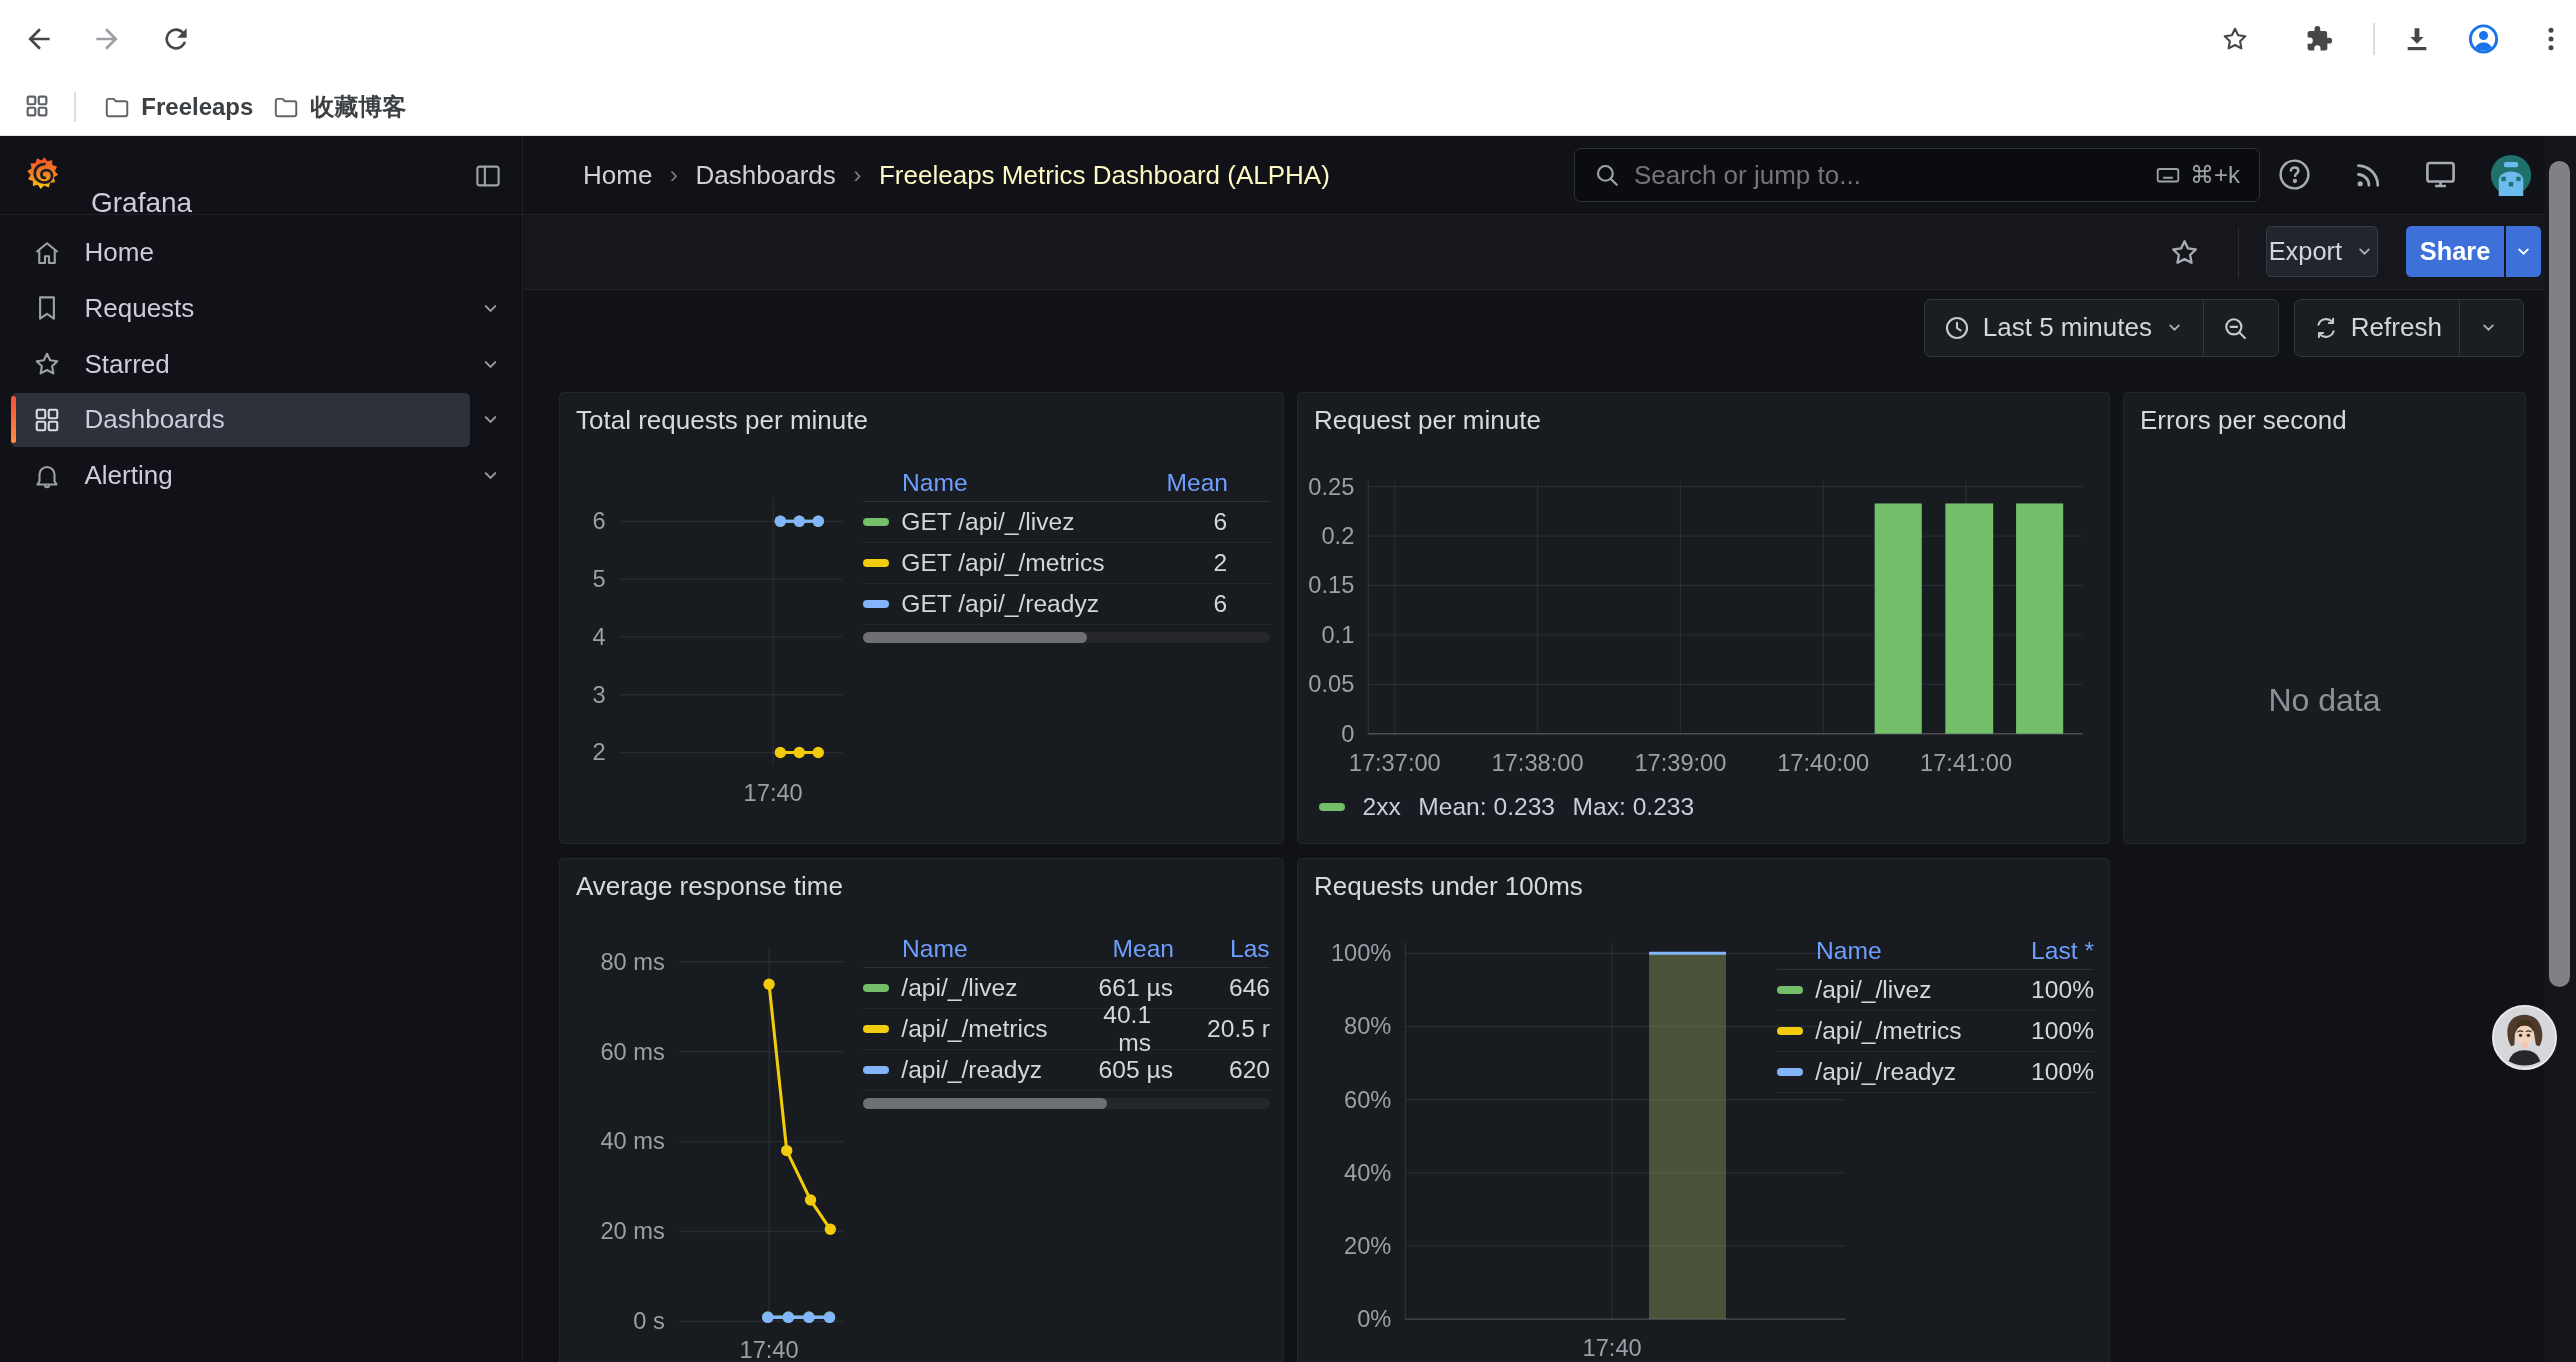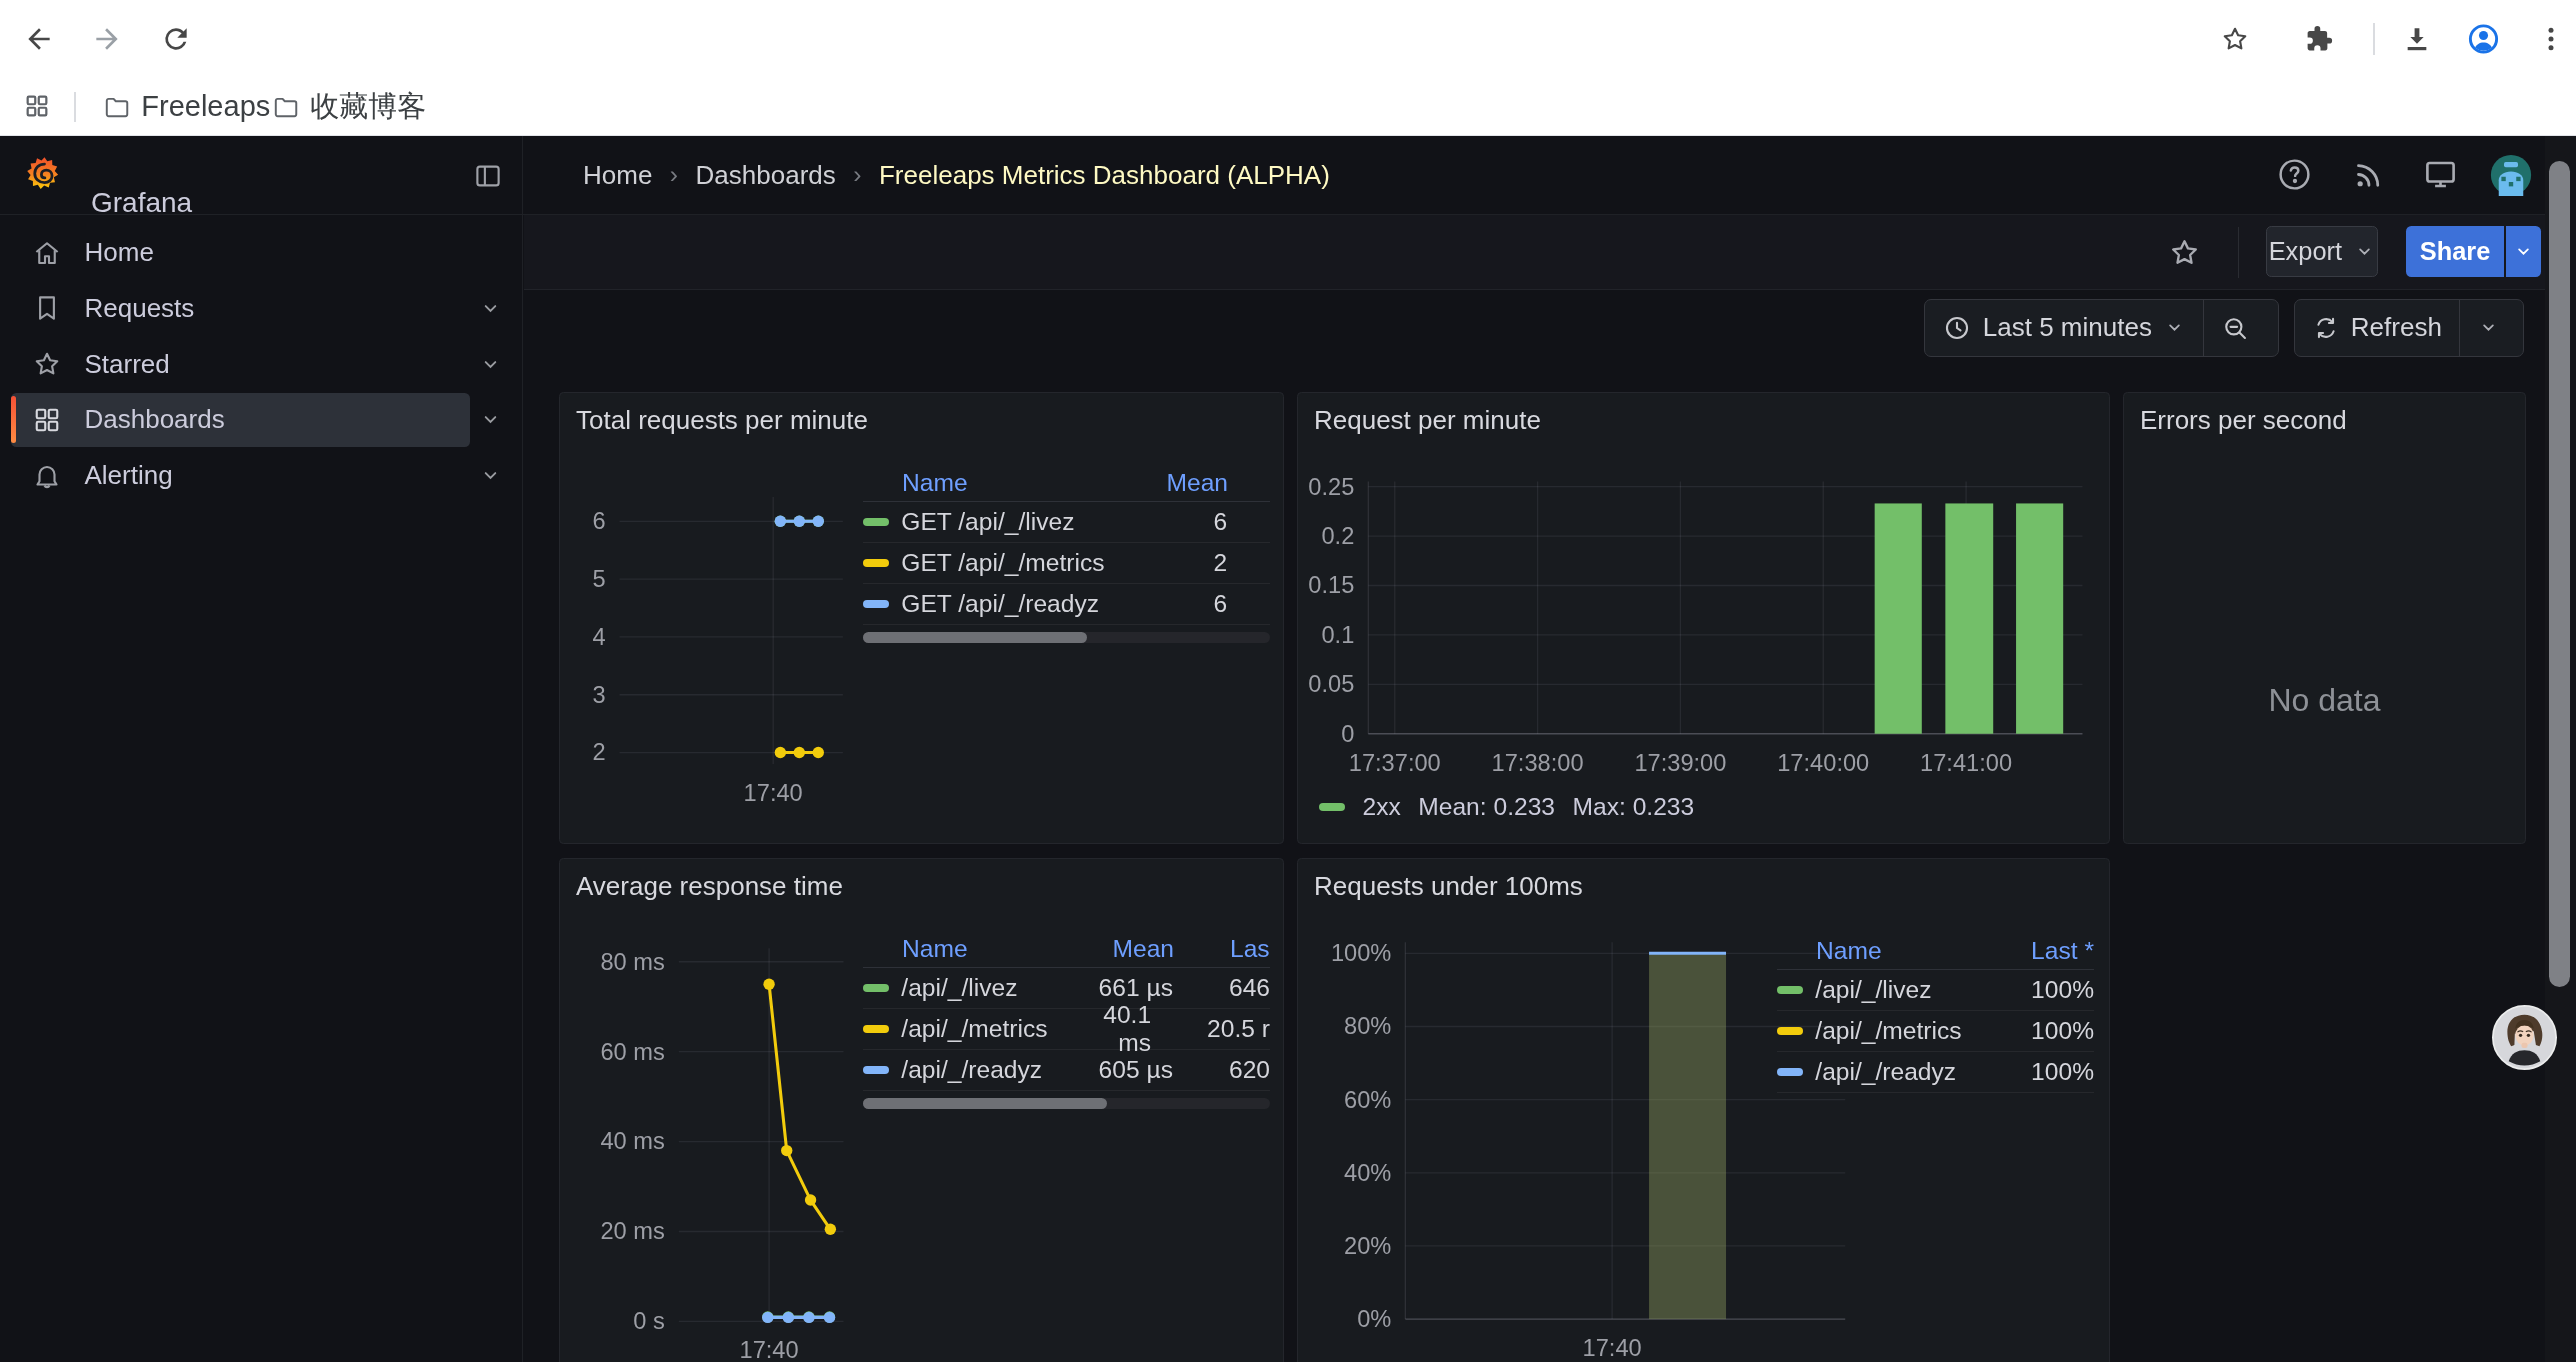--- a/index.html
+++ b/index.html
@@ -10,21 +10,21 @@
 
   
   #btoolbar{position:absolute;left:0;top:0;width:2576px;height:77px;background:#ffffff;}
   #bbar{position:absolute;left:0;top:77px;width:2576px;height:59px;background:#ffffff;border-bottom:0.9px solid #e2e4e9;}
   .bicon{position:absolute;top:50%;transform:translateY(-50%);cursor:pointer;}
   #urlbar{position:absolute;left:226px;top:14px;width:1983px;height:49px;border-radius:24.6px;
     background:#e9eef6;display:flex;align-items:center;padding:0 23px;gap:17.5px;}
   #urltext{font-size:24.6px;color:#3a3d42;white-space:nowrap;overflow:hidden;}
   .bdivider{position:absolute;top:23px;width:1.8px;height:32px;background:#dadce0;}
   .bkfolder{display:flex;align-items:center;gap:12.3px;position:absolute;top:0;height:59px;cursor:pointer;}
-  .bkfolder span{font-size:29px;color:#3c4043;}
+  .bkfolder span{font-size:24px;color:#3c4043;font-weight:bold;}
 
   
   #app{position:absolute;left:0;top:136px;width:2576px;height:1227px;background:#111217;}
   #gheader{position:absolute;left:0;top:0;width:2576px;height:79px;background:#111217;border-bottom:0.9px solid #1f2126;}
   #gh-left{position:absolute;left:0;top:0;width:523px;height:78px;border-right:0.9px solid #1f2126;}
   #brand{position:absolute;left:91px;top:23px;font-size:28px;color:#ccccdc;margin-top:28px;}
   #crumbs{position:absolute;left:583px;top:0;height:78px;display:flex;align-items:center;font-size:26px;}
   .crumb{color:#d0d1d6;cursor:pointer;}
   .crumb.current{color:#fef9c3;cursor:default;}
   .crumbsep{color:#787b82;margin:0 17.5px;font-size:24.6px;}
@@ -183,20 +183,34 @@
         </svg>
       </span>
     </div>
     <nav id="crumbs">
         <span class="crumb">Home</span>
         <span class="crumbsep">›</span>
         <span class="crumb">Dashboards</span>
         <span class="crumbsep">›</span>
         <span class="crumb current">Freeleaps Metrics Dashboard (ALPHA)</span>
       </nav>
+    <div id="gsearch">
+      <svg width="26" height="26" viewBox="0 0 24 24" fill="none" stroke="#9fa1a8" stroke-width="2" stroke-linecap="round">
+        <circle cx="10.5" cy="10.5" r="6.8"></circle>
+          <path d="M15.6 15.6 21 21"></path>
+      </svg>
+      <input type="text" placeholder="Search or jump to..." style="">
+      <span class="shortcut">
+        <svg width="26" height="26" viewBox="0 0 24 24" fill="none" stroke="#9fa1a8" stroke-width="1.7">
+          <rect x="2.5" y="6.5" width="19" height="11.5" rx="1.8"></rect>
+            <path d="M6 10.3h.1M10 10.3h.1M14 10.3h.1M18 10.3h.1M7.5 14.5h9"></path>
+        </svg>
+        <span>⌘+k</span>
+      </span>
+    </div>
     <span class="hicon" style="left:2276px">
       <svg width="37" height="37" viewBox="0 0 24 24" fill="none" stroke="#a9abb2" stroke-width="1.6">
         <circle cx="12" cy="12" r="9"></circle>
         <path d="M9.6 9.4c.3-1.3 1.3-2 2.5-2 1.4 0 2.4.9 2.4 2.1 0 1.7-2.1 1.9-2.1 3.4" stroke-linecap="round"></path>
         <circle cx="12.3" cy="16.2" r="0.6" fill="#a9abb2"></circle>
       </svg>
     </span>
     <span class="hicon" style="left:2350px">
       <svg width="37" height="37" viewBox="0 0 24 24" fill="none" stroke="#a9abb2" stroke-width="1.8" stroke-linecap="round">
         <path d="M5.5 12a7 7 0 0 1 6.8 7M5.5 6.3A12.8 12.8 0 0 1 18 19"></path>

